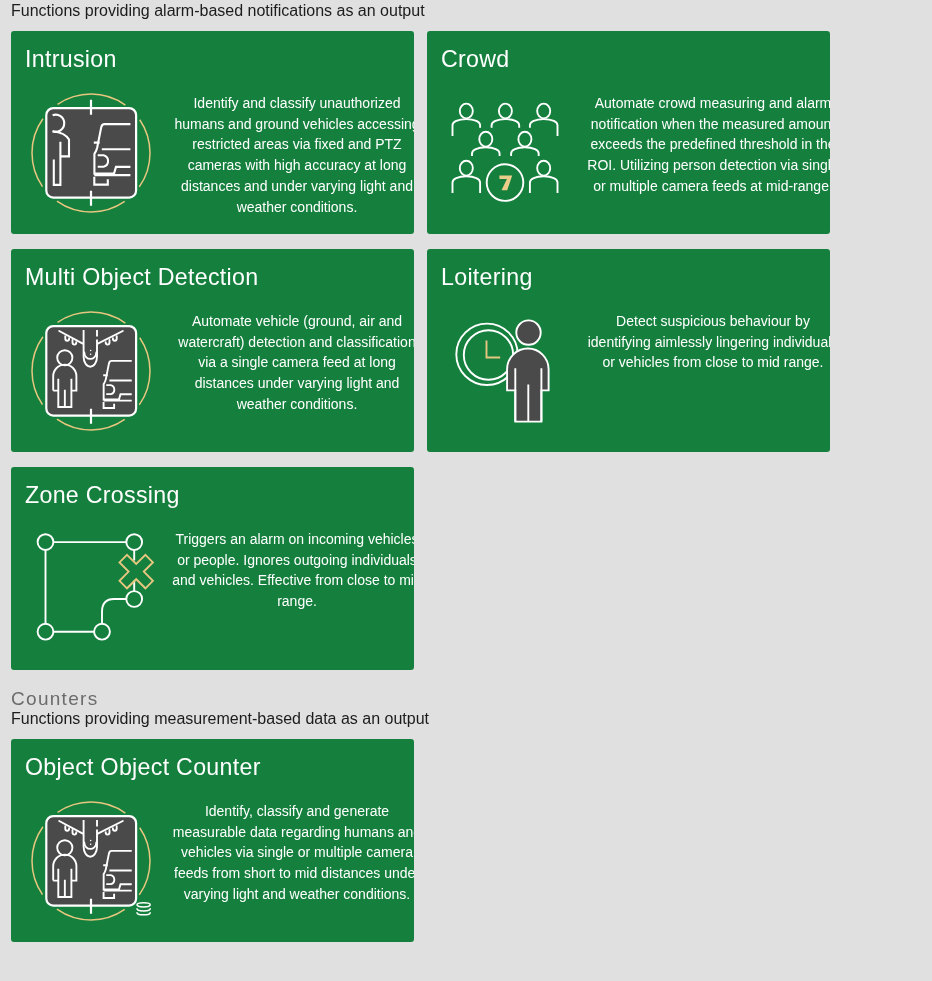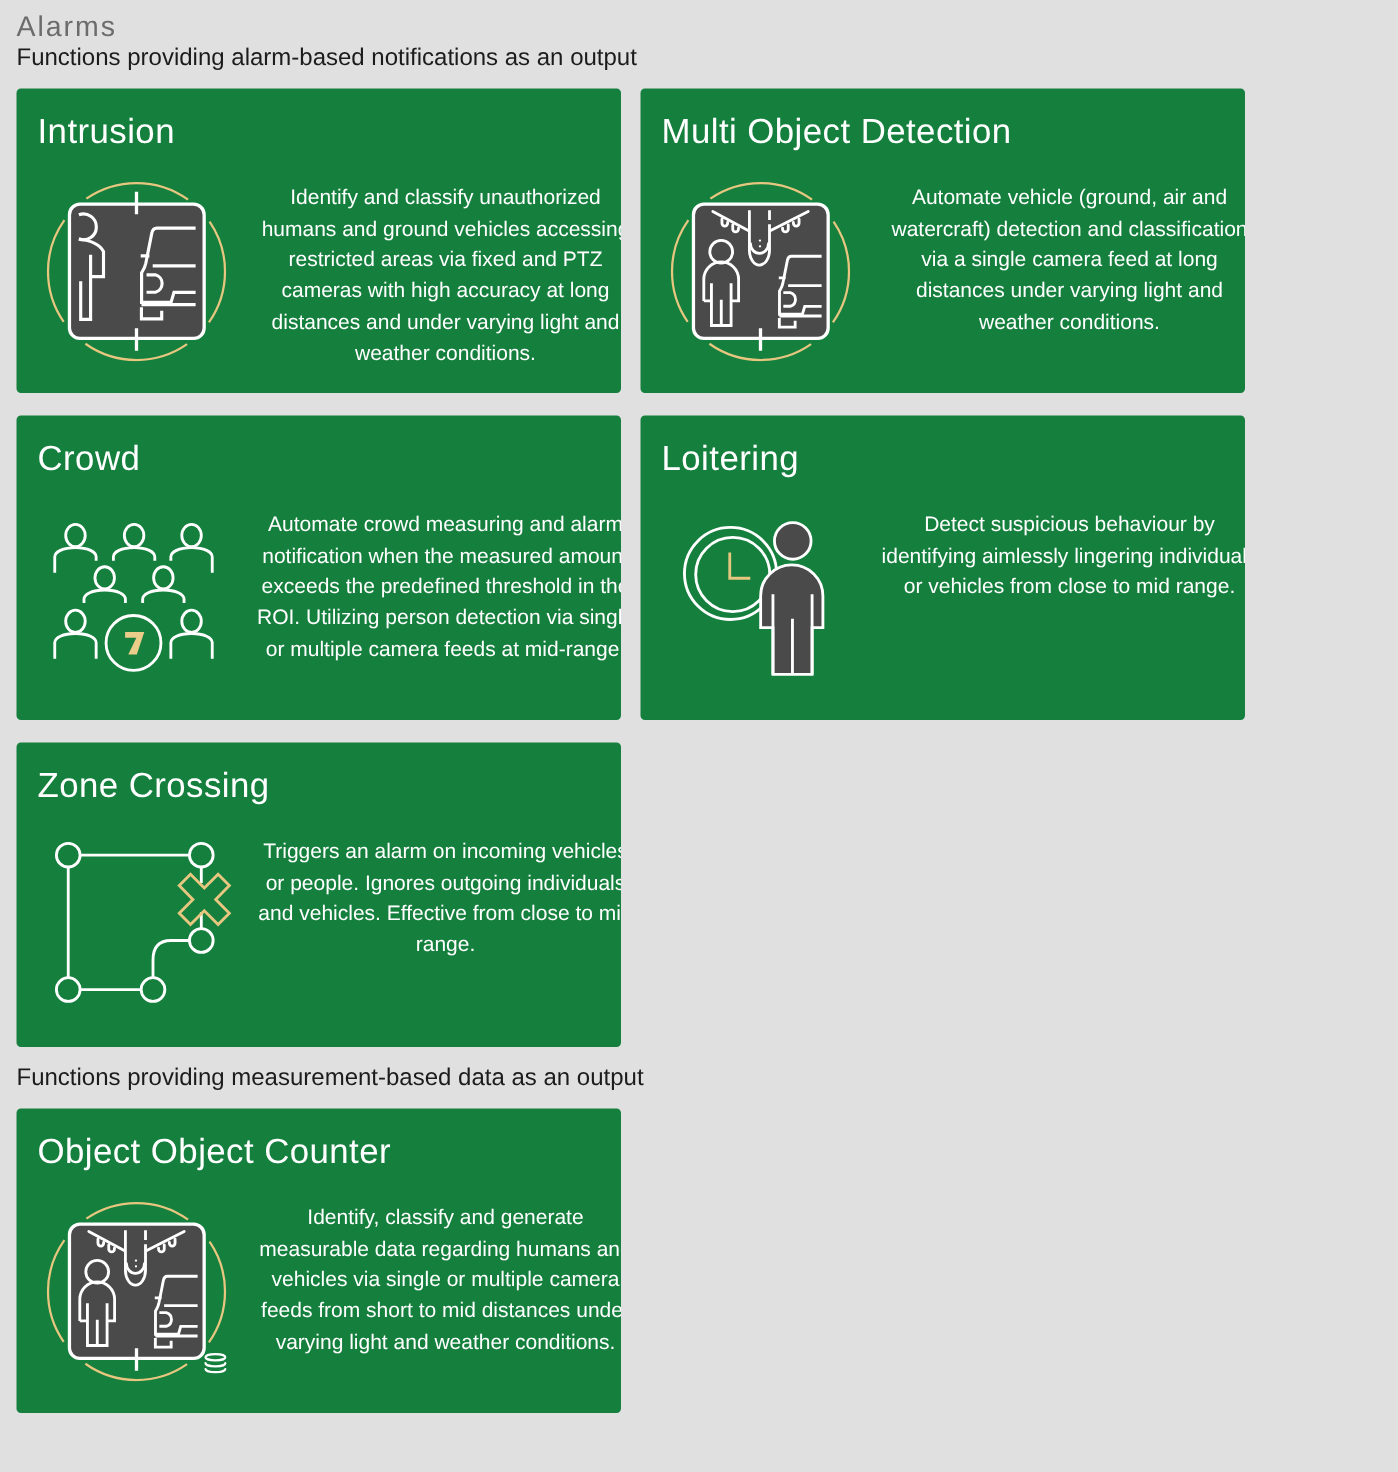--- a/index.html
+++ b/index.html
@@ -37,21 +37,20 @@
     position:absolute;left:158px;top:61.6px;
     font-size:14px;line-height:20.9px;color:#ffffff;width:256px;text-align:center;
   }
 </style>
 </head>
 <body>
 
 <div class="page">
 
   <div class="section">
-    <div class="section-title">Alarms</div>
     <div class="section-sub">Functions providing alarm-based notifications as an output</div>
     <div class="grid">
 
       <div class="card">
         <div class="card-title">Intrusion</div>
         <div class="card-body">
           <div class="icon-wrap" id="ic-intrusion">
               <svg width="120" height="120" viewBox="0 0 120 120" fill="none" xmlns="http://www.w3.org/2000/svg">
     <circle cx="60" cy="60" r="59" stroke="#e7c680" stroke-width="1.5" fill="none" stroke-dasharray="72.1 20.6" stroke-dashoffset="36"></circle>
     <rect x="15.3" y="15.1" width="89.8" height="89.5" rx="7" stroke="#fff" stroke-width="2.2" fill="#4a4a4a"></rect>
@@ -65,20 +64,61 @@
       <path d="M99.4 31.1H73.5c-2.2 0-2.8 1.1-3.3 3.3l-4 20.1c-.8 3.6-1.8 4.5-2.8 6.3V80.6H83.0l2.0-6.7H99.4"></path>
       <path d="M70.8 56.2H99.4"></path>
       <path d="M62.8 49.6H68.6"></path>
       <path d="M66.7 62.2H72.6a6 6 0 0 1 0 11.6H66.7"></path>
       <path d="M99.4 82.1H63.3"></path>
       <path d="M63.3 83.8V91.6H76.8V86.2"></path>
     </g>
   </svg>
             </div>
           <div class="desc">Identify and classify unauthorized humans and ground vehicles accessing restricted areas via fixed and PTZ cameras with high accuracy at long distances and under varying light and weather conditions.</div>
+        </div>
+      </div>
+
+      <div class="card">
+        <div class="card-title">Crowd</div>
+        <div class="card-body">
+          <div class="icon-wrap" id="ic-crowd">
+              <svg width="120" height="120" viewBox="0 0 120 120" fill="none" xmlns="http://www.w3.org/2000/svg">
+    <defs>
+      <g id="crowd-person-ff">
+        <path d="M-13.8 24.9V14.2C-13.8 10.9-8.4 8.1 0 8.1s13.8 2.8 13.8 6.1v10.7"></path>
+        <ellipse cx="0" cy="0" rx="6.5" ry="7.4"></ellipse>
+      </g>
+      <g id="crowd-person-ss">
+        <path d="M-13.8 16.8V14.2C-13.8 10.9-8.4 8.1 0 8.1s13.8 2.8 13.8 6.1v2.6"></path>
+        <ellipse cx="0" cy="0" rx="6.5" ry="7.4"></ellipse>
+      </g>
+      <g id="crowd-person-fs">
+        <path d="M-13.8 24.9V14.2C-13.8 10.9-8.4 8.1 0 8.1s13.8 2.8 13.8 6.1v2.6"></path>
+        <ellipse cx="0" cy="0" rx="6.5" ry="7.4"></ellipse>
+      </g>
+      <g id="crowd-person-sf">
+        <path d="M-13.8 16.8V14.2C-13.8 10.9-8.4 8.1 0 8.1s13.8 2.8 13.8 6.1v10.7"></path>
+        <ellipse cx="0" cy="0" rx="6.5" ry="7.4"></ellipse>
+      </g>
+    </defs>
+    <g stroke="#fff" stroke-width="1.9" fill="none" stroke-linecap="butt">
+      <use href="#crowd-person-fs" x="19.3" y="18"></use>
+      <use href="#crowd-person-ss" x="58.4" y="18"></use>
+      <use href="#crowd-person-sf" x="96.7" y="18"></use>
+      <use href="#crowd-person-ss" x="38.8" y="46.2"></use>
+      <use href="#crowd-person-ss" x="77.9" y="46.2"></use>
+      <use href="#crowd-person-ff" x="19.3" y="75.2"></use>
+      <use href="#crowd-person-ff" x="96.7" y="75.2"></use>
+    </g>
+    <circle cx="58" cy="89.6" r="18.3" stroke="#fff" stroke-width="1.9" fill="none"></circle>
+    <path d="M52.4 82.4H65.2L60.2 97.3H54.5L59.9 86.1H52.4Z" fill="#e9cd88"></path>
+                <text x="-999" y="-999" font-size="1" fill="none">7</text>
+  </svg>
+            </div>
+          <div class="desc">Automate crowd measuring and alarm notification when the measured amount exceeds the predefined threshold in the ROI. Utilizing person detection via single or multiple camera feeds at mid-range.</div>
         </div>
       </div>
 
       <div class="card">
         <div class="card-title">Multi Object Detection</div>
         <div class="card-body">
           <div class="icon-wrap" id="ic-mod">
               <svg width="120" height="120" viewBox="0 0 120 120" fill="none" xmlns="http://www.w3.org/2000/svg">
     <circle cx="60" cy="60" r="59" stroke="#e7c680" stroke-width="1.5" fill="none" stroke-dasharray="72.1 20.6" stroke-dashoffset="36"></circle>
     <rect x="15.3" y="15.1" width="89.8" height="89.5" rx="7" stroke="#fff" stroke-width="2.2" fill="#4a4a4a"></rect>
@@ -110,61 +150,20 @@
       <path d="M99.4 82.1H63.3"></path>
       <path d="M63.3 83.8V91.6H76.8V86.2"></path>
     </g>
   </svg>
             </div>
           <div class="desc">Automate vehicle (ground, air and watercraft) detection and classification via a single camera feed at long distances under varying light and weather conditions.</div>
         </div>
       </div>
 
       <div class="card">
-        <div class="card-title">Crowd</div>
-        <div class="card-body">
-          <div class="icon-wrap" id="ic-crowd">
-              <svg width="120" height="120" viewBox="0 0 120 120" fill="none" xmlns="http://www.w3.org/2000/svg">
-    <defs>
-      <g id="crowd-person-ff">
-        <path d="M-13.8 24.9V14.2C-13.8 10.9-8.4 8.1 0 8.1s13.8 2.8 13.8 6.1v10.7"></path>
-        <ellipse cx="0" cy="0" rx="6.5" ry="7.4"></ellipse>
-      </g>
-      <g id="crowd-person-ss">
-        <path d="M-13.8 16.8V14.2C-13.8 10.9-8.4 8.1 0 8.1s13.8 2.8 13.8 6.1v2.6"></path>
-        <ellipse cx="0" cy="0" rx="6.5" ry="7.4"></ellipse>
-      </g>
-      <g id="crowd-person-fs">
-        <path d="M-13.8 24.9V14.2C-13.8 10.9-8.4 8.1 0 8.1s13.8 2.8 13.8 6.1v2.6"></path>
-        <ellipse cx="0" cy="0" rx="6.5" ry="7.4"></ellipse>
-      </g>
-      <g id="crowd-person-sf">
-        <path d="M-13.8 16.8V14.2C-13.8 10.9-8.4 8.1 0 8.1s13.8 2.8 13.8 6.1v10.7"></path>
-        <ellipse cx="0" cy="0" rx="6.5" ry="7.4"></ellipse>
-      </g>
-    </defs>
-    <g stroke="#fff" stroke-width="1.9" fill="none" stroke-linecap="butt">
-      <use href="#crowd-person-fs" x="19.3" y="18"></use>
-      <use href="#crowd-person-ss" x="58.4" y="18"></use>
-      <use href="#crowd-person-sf" x="96.7" y="18"></use>
-      <use href="#crowd-person-ss" x="38.8" y="46.2"></use>
-      <use href="#crowd-person-ss" x="77.9" y="46.2"></use>
-      <use href="#crowd-person-ff" x="19.3" y="75.2"></use>
-      <use href="#crowd-person-ff" x="96.7" y="75.2"></use>
-    </g>
-    <circle cx="58" cy="89.6" r="18.3" stroke="#fff" stroke-width="1.9" fill="none"></circle>
-    <path d="M52.4 82.4H65.2L60.2 97.3H54.5L59.9 86.1H52.4Z" fill="#e9cd88"></path>
-                <text x="-999" y="-999" font-size="1" fill="none">7</text>
-  </svg>
-            </div>
-          <div class="desc">Automate crowd measuring and alarm notification when the measured amount exceeds the predefined threshold in the ROI. Utilizing person detection via single or multiple camera feeds at mid-range.</div>
-        </div>
-      </div>
-
-      <div class="card">
         <div class="card-title">Loitering</div>
         <div class="card-body">
           <div class="icon-wrap" id="ic-loiter">
               <svg width="120" height="120" viewBox="0 0 120 120" fill="none" xmlns="http://www.w3.org/2000/svg">
     <g stroke="#fff" stroke-width="1.9" fill="none">
       <circle cx="40" cy="43.3" r="30.7"></circle>
       <circle cx="41.5" cy="44" r="24.7"></circle>
     </g>
     <path d="M39.5 29.4V46.5H53.2" stroke="#e7c680" stroke-width="1.9" fill="none" stroke-linecap="butt" stroke-linejoin="miter"></path>
     <g stroke="#fff" stroke-width="1.9" stroke-linejoin="miter" stroke-linecap="butt">
@@ -201,20 +200,21 @@
   </svg>
             </div>
           <div class="desc">Triggers an alarm on incoming vehicles or people. Ignores outgoing individuals and vehicles. Effective from close to mid range.</div>
         </div>
       </div>
 
     </div>
   </div>
 
   <div class="section">
+    <div class="section-title">Counters</div>
     <div class="section-sub">Functions providing measurement-based data as an output</div>
     <div class="grid">
       <div class="card">
         <div class="card-title">Object Object Counter</div>
         <div class="card-body">
           <div class="icon-wrap" id="ic-moc">
               <svg width="128" height="120" viewBox="0 0 128 120" fill="none" xmlns="http://www.w3.org/2000/svg">
     <circle cx="60" cy="60" r="59" stroke="#e7c680" stroke-width="1.5" fill="none" stroke-dasharray="72.1 20.6" stroke-dashoffset="36"></circle>
     <rect x="15.3" y="15.1" width="89.8" height="89.5" rx="7" stroke="#fff" stroke-width="2.2" fill="#4a4a4a"></rect>
     <path d="M60 97.8V112.8" stroke="#fff" stroke-width="2.2" fill="none"></path>

